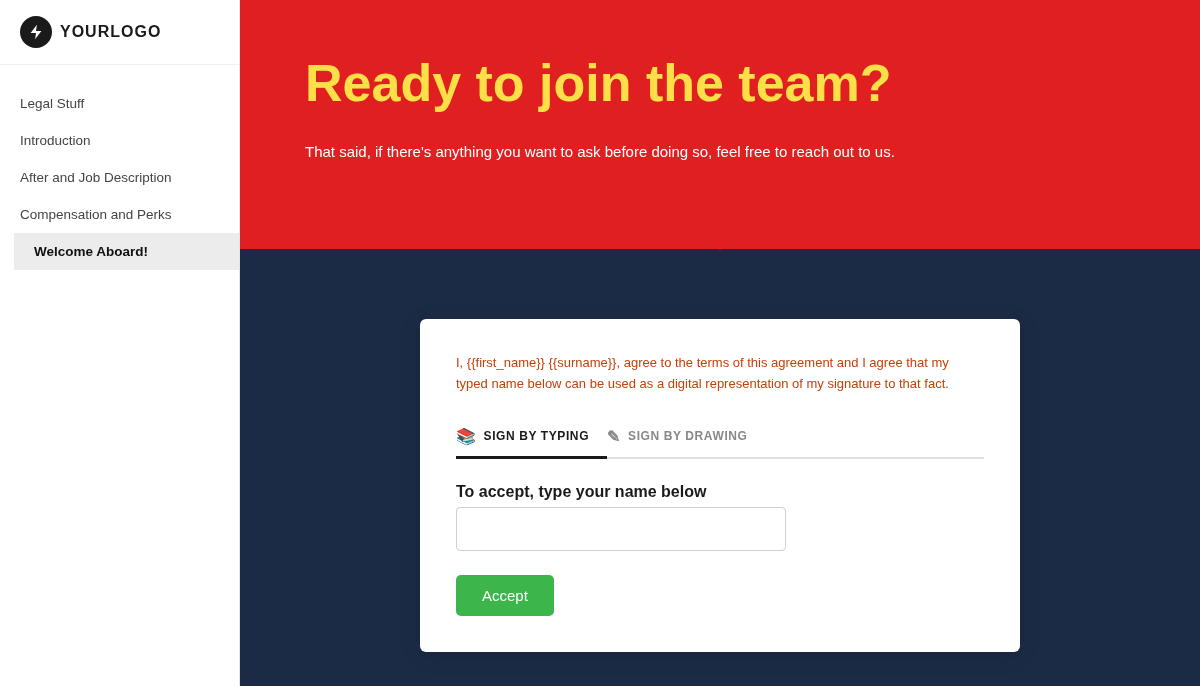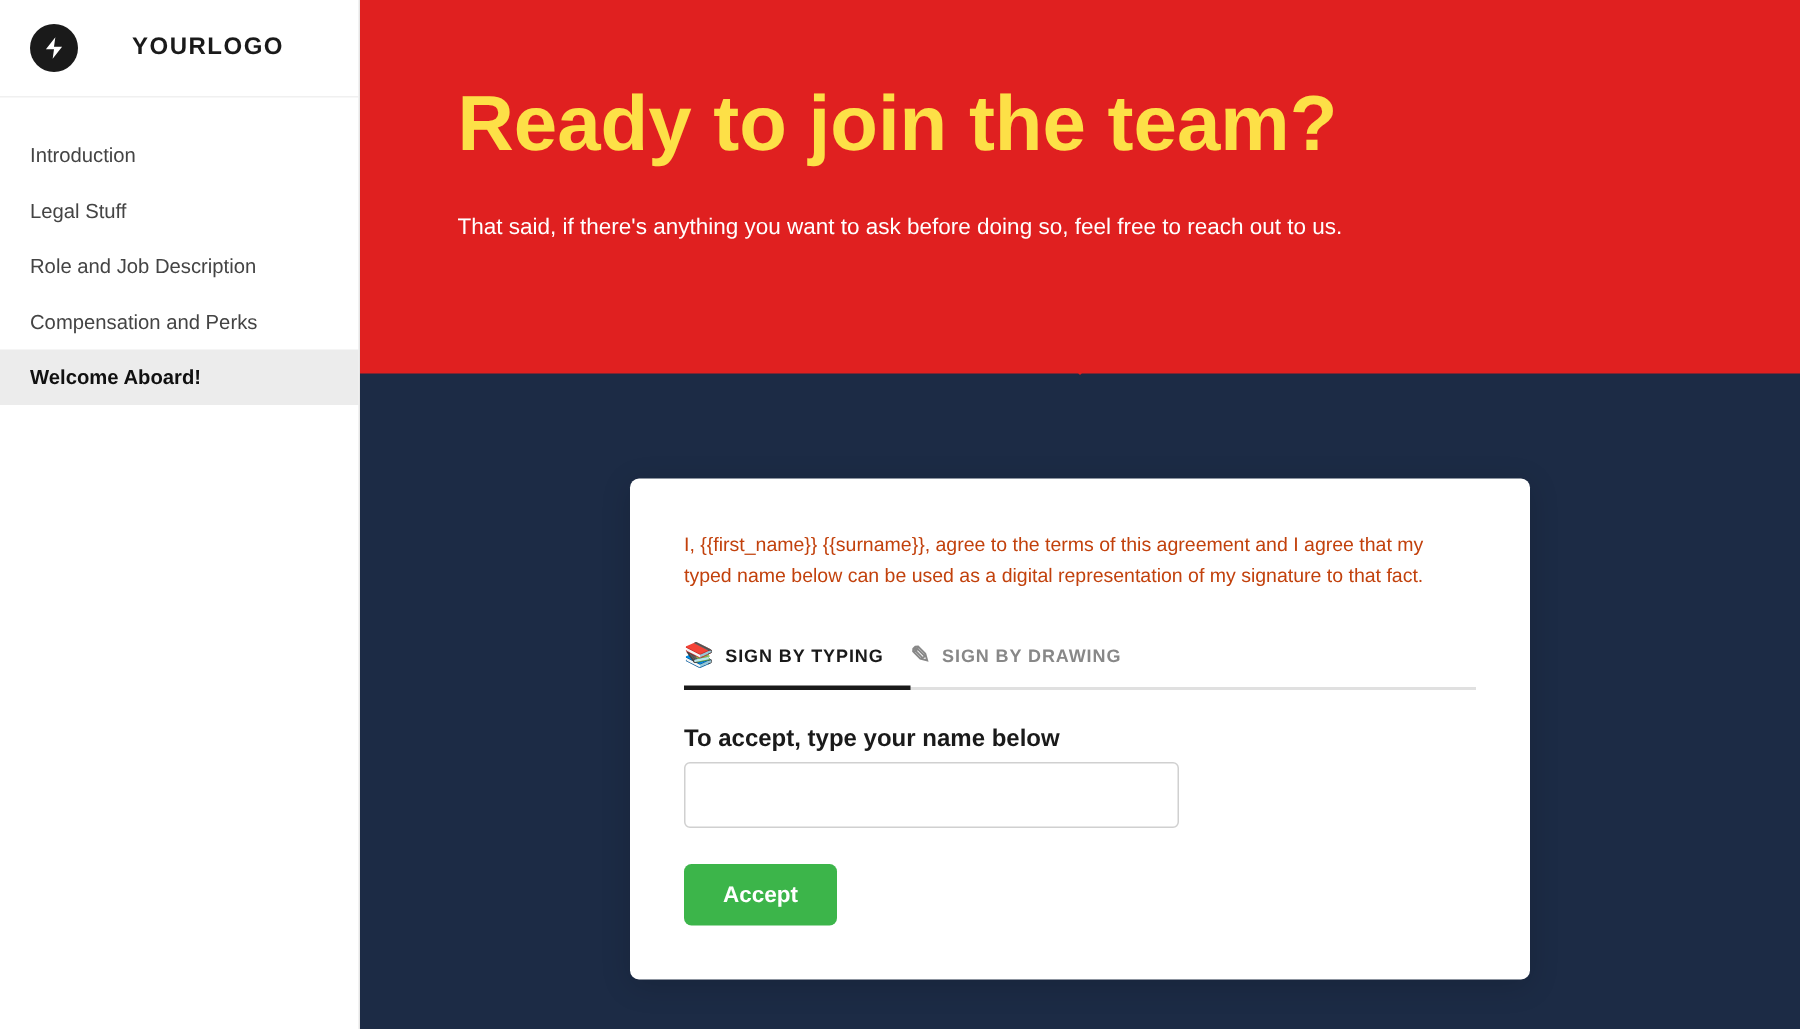--- a/index.html
+++ b/index.html
@@ -14,21 +14,20 @@
       display: flex;
       flex-direction: column;
       height: 686px;
     }
     .sidebar-logo {
       display: flex;
       align-items: center;
       padding: 16px 20px;
       height: 65px;
       border-bottom: 1px solid #f0f0f0;
-      gap: 28px;
     }
     .logo-icon {
       width: 32px;
       height: 32px;
       background: #1a1a1a;
       border-radius: 50%;
       display: flex;
       align-items: center;
       justify-content: center;
       margin-right: 8px;
@@ -49,20 +48,21 @@
       padding: 11px 20px;
       font-size: 13.5px;
       color: #444;
       cursor: pointer;
       display: block;
     }
     .nav-item.active {
       background: #ececec;
       font-weight: 600;
       color: #111;
+      margin-left: 14px;
     }
 
     
     .main {
       flex: 1;
       display: flex;
       flex-direction: column;
       height: 686px;
       overflow-y: auto;
       background: #1c2b45;
@@ -186,40 +186,40 @@
       margin-bottom: 24px;
     }
 
     .accept-btn {
       background: #3cb54a;
       color: #ffffff;
       border: none;
       border-radius: 5px;
       padding: 12px 26px;
       font-size: 15px;
-      font-weight: 700;
+      font-weight: 400;
       cursor: pointer;
     }
   </style>
 </head>
 <body>
 
 <div class="sidebar">
   <div class="sidebar-logo">
     <div class="logo-icon">
       <svg viewBox="0 0 20 20" fill="none" xmlns="http://www.w3.org/2000/svg">
         <polygon points="11,2 4,11 10,11 9,18 16,9 10,9" fill="#ffffff"></polygon>
       </svg>
     </div>
     <span class="logo-text">YOURLOGO</span>
   </div>
   <nav class="sidebar-nav">
+    <a class="nav-item">Legal Stuff</a>
     <a class="nav-item">Introduction</a>
-    <a class="nav-item">Legal Stuff</a>
-    <a class="nav-item">Role and Job Description</a>
+    <a class="nav-item">After and Job Description</a>
     <a class="nav-item">Compensation and Perks</a>
     <a class="nav-item active">Welcome Aboard!</a>
   </nav>
 </div>
 
 <div class="main">
 
   <div class="hero">
     <h1>Ready to join the team?</h1>
     <p>That said, if there's anything you want to ask before doing so, feel free to reach out to us.</p>

